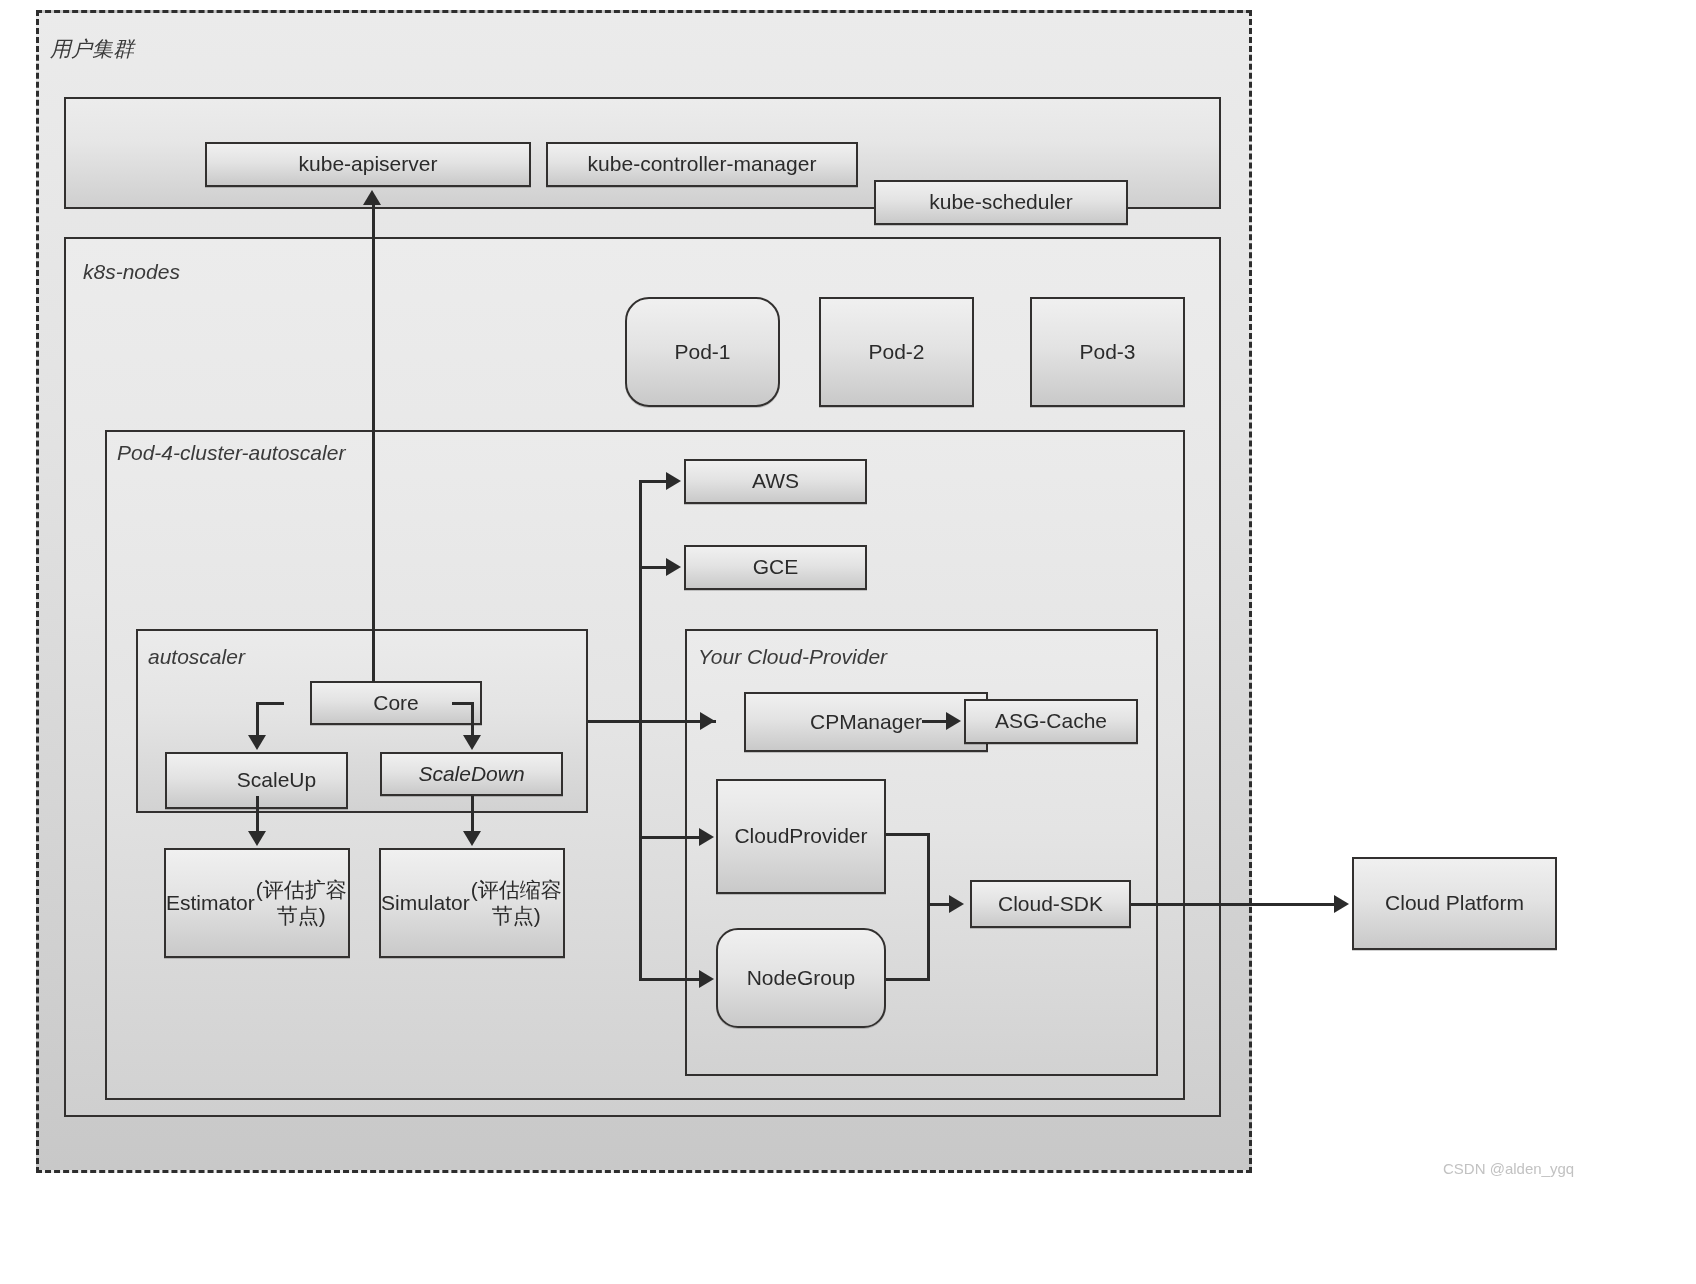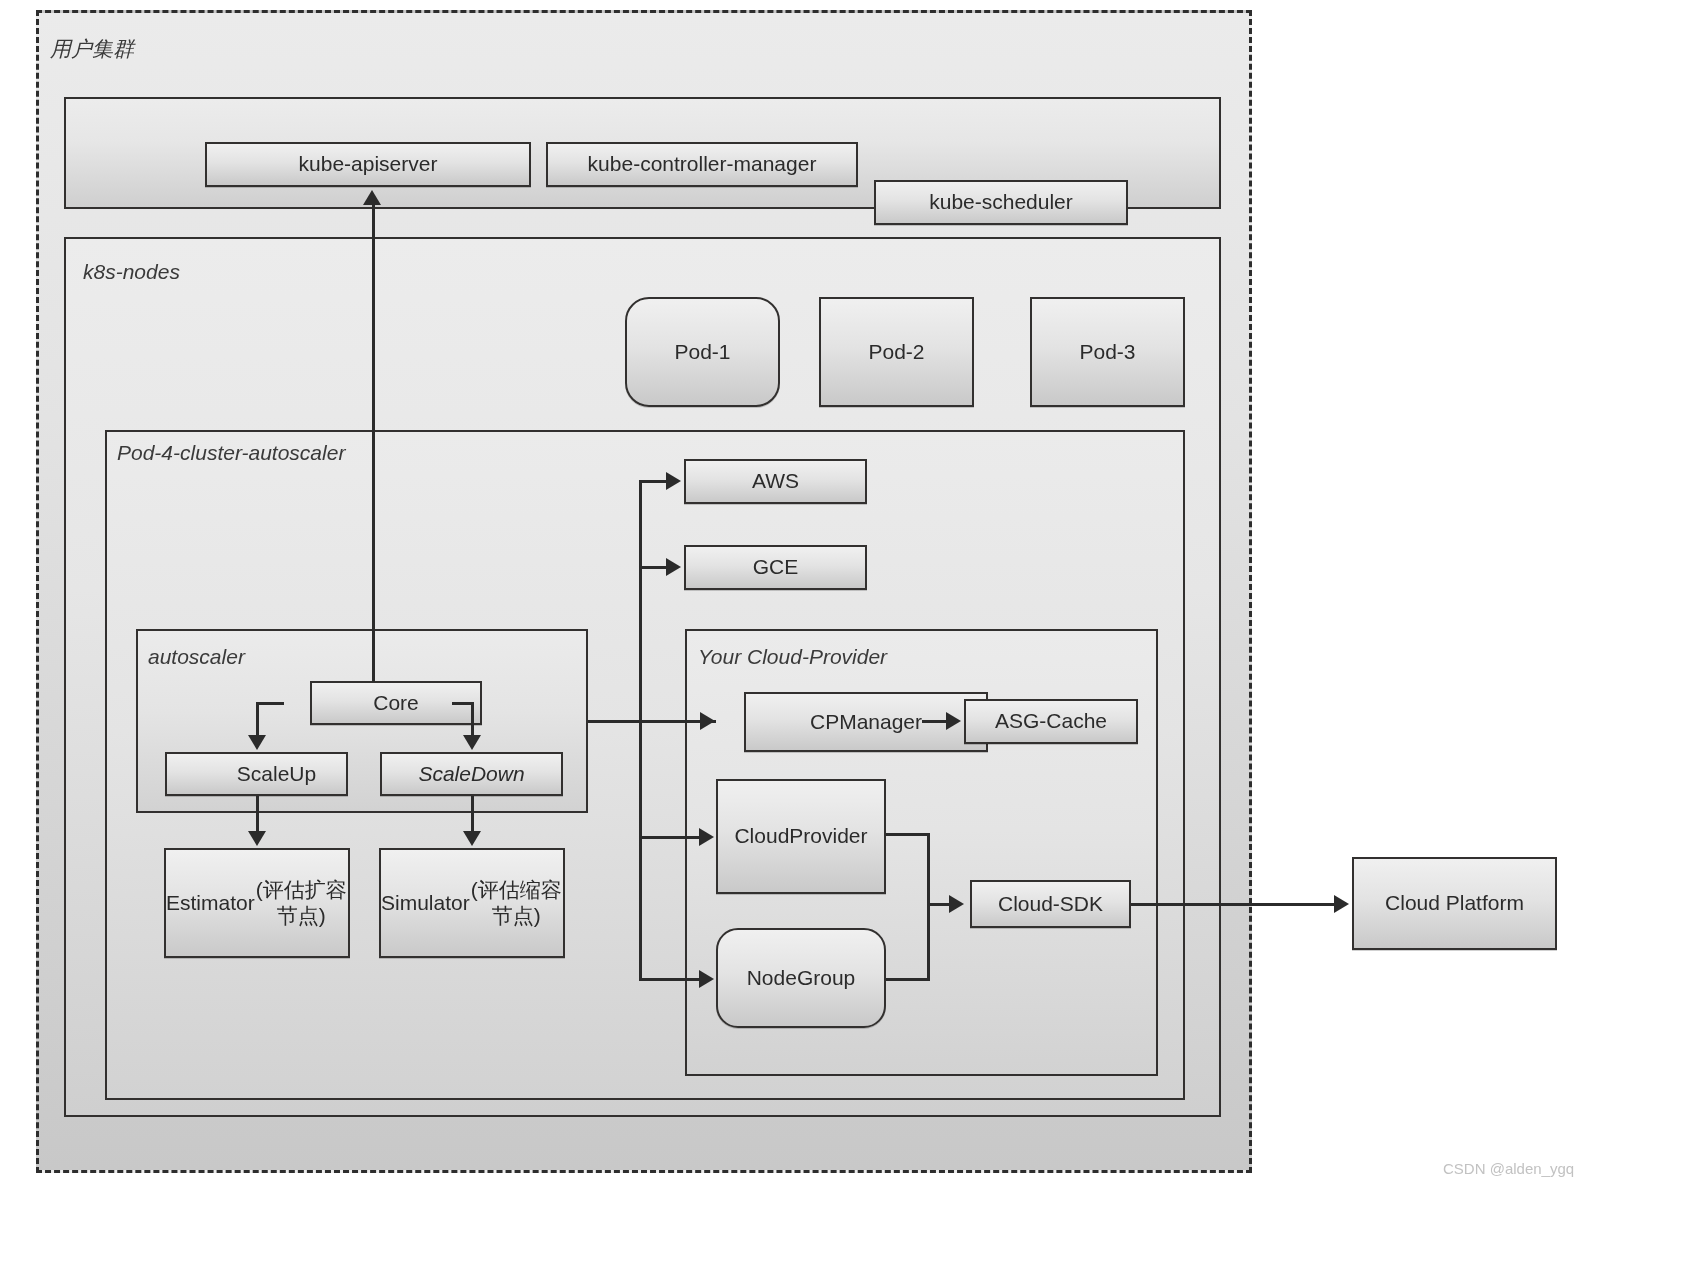--- a/index.html
+++ b/index.html
@@ -88,21 +88,21 @@
 <div class="node" style="left:684px;top:545px;width:183px;height:45px;">
   <span>GCE</span>
 </div>
 
 <div class="group g-light2" style="left:136px;top:629px;width:452px;height:184px;"></div>
 <div class="g-label" style="left:148px;top:645px;">autoscaler</div>
 
 <div class="node" style="left:282px;top:681px;width:172px;height:44px;margin-left:28px;">
   <span>Core</span>
 </div>
-<div class="node" style="left:165px;top:752px;width:183px;height:44px;padding-left:40px;">
+<div class="node" style="left:165px;top:752px;width:183px;height:57px;padding-left:40px;">
   <span>ScaleUp</span>
 </div>
 <div class="node" style="left:380px;top:752px;width:183px;height:44px;font-style:italic;">
   <span>ScaleDown</span>
 </div>
 
 <div class="node twoline" style="left:164px;top:848px;width:186px;height:110px;">
   <span>Estimator</span>
   <span class="sub">(评估扩容节点)</span>
 </div>

